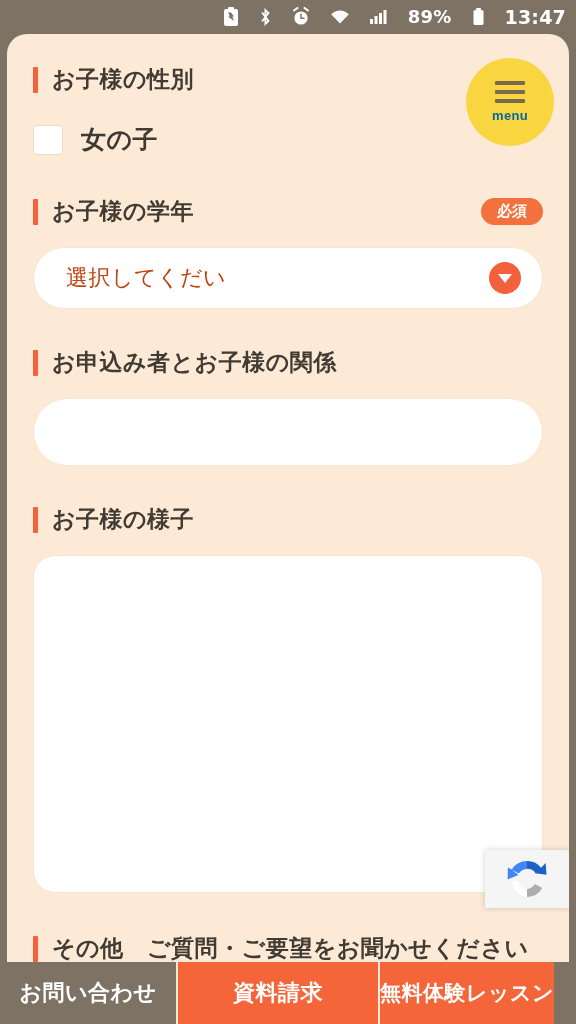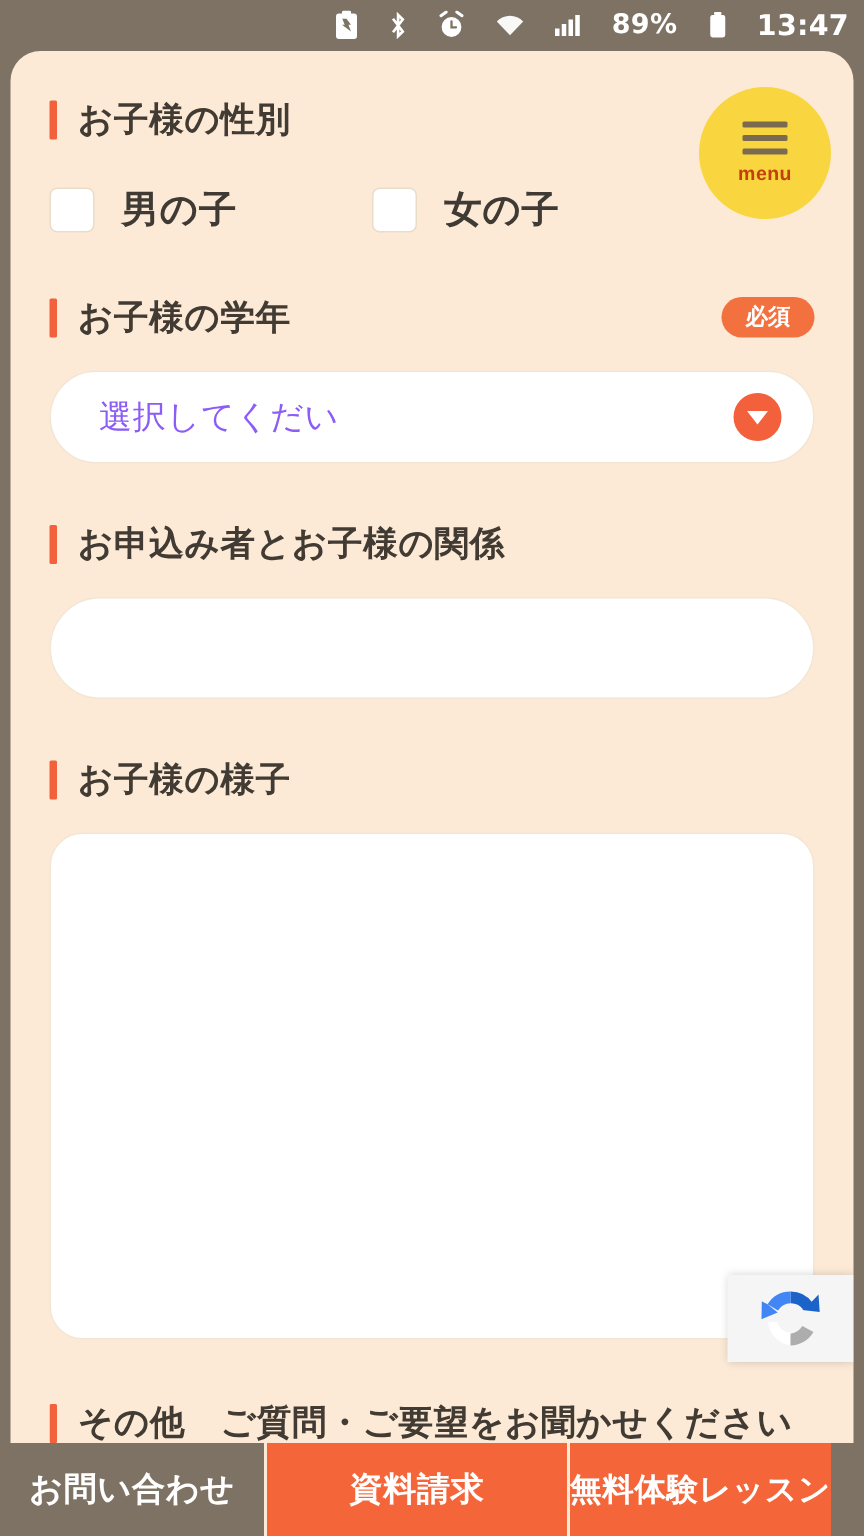--- a/index.html
+++ b/index.html
@@ -87,21 +87,21 @@
   .menu-fab .bars span {
     display: block;
     width: 30px;
     height: 4px;
     background: #7a6a4f;
     border-radius: 1px;
   }
   .menu-fab .menu-label {
     font-size: 13px;
     font-weight: 700;
-    color: #c2410c;
+    color: #0369a1;
     letter-spacing: 0.3px;
   }
 
   
   .field-block { position: relative; }
 
   .sec-head {
     display: flex;
     align-items: center;
     position: relative;
@@ -173,21 +173,21 @@
     background: #ffffff;
     border: 1px solid #f3e6d4;
     border-radius: 31px;
     display: flex;
     align-items: center;
     padding: 0 60px 0 32px;
     cursor: pointer;
   }
   .select-placeholder {
     font-size: 22px;
-    color: #8b5cf6;
+    color: #c2410c;
     letter-spacing: 0.5px;
   }
   .select-arrow {
     position: absolute;
     right: 22px;
     top: 50%;
     transform: translateY(-50%);
     width: 32px;
     height: 32px;
     border-radius: 50%;
@@ -348,24 +348,20 @@
     </button>
 
     <div class="field-block block-gender">
       <div class="sec-head">
         <span class="sec-bar"></span>
         <span class="sec-title">お子様の性別</span>
       </div>
       <div class="checkbox-row">
         <label class="check-item">
           <span class="check-box"></span>
-          <span class="check-label">男の子</span>
-        </label>
-        <label class="check-item">
-          <span class="check-box"></span>
           <span class="check-label">女の子</span>
         </label>
       </div>
     </div>
 
     <div class="field-block block-grade">
       <div class="sec-head">
         <span class="sec-bar"></span>
         <span class="sec-title">お子様の学年</span>
         <span class="badge-required">必須</span>

